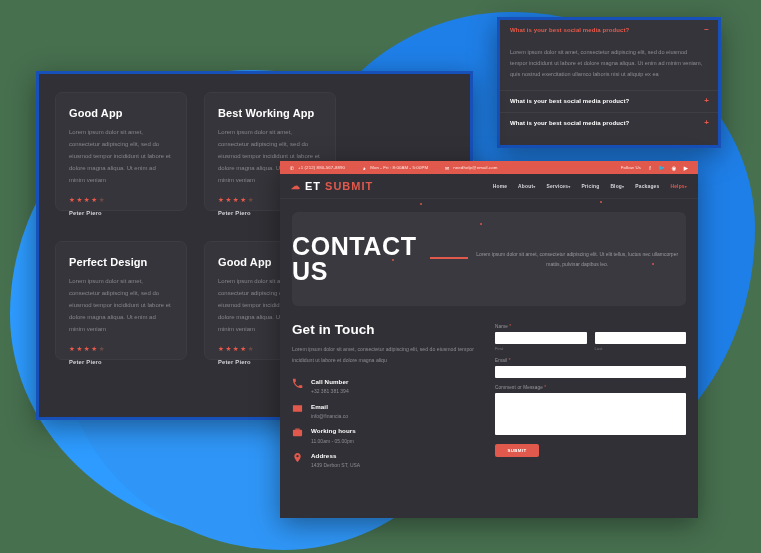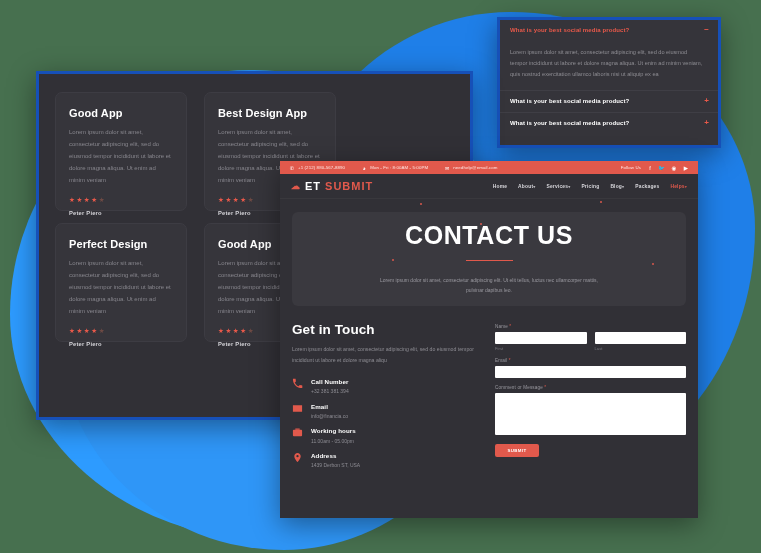--- a/index.html
+++ b/index.html
@@ -52,21 +52,21 @@
     font-size:5.6px;line-height:1.95;color:#8e8d93;padding:6px 14px 10px 10px;
   }
   .faq-sep{height:1px;background:#3f3e45;margin:0 0px;}
 
   
   #cards-panel{
     left:36px;top:71px;width:437px;height:349px;
     border:3px solid #1650b8;background:#313036;box-sizing:border-box;
     padding:18px 16px;
   }
-  .cards-grid{display:flex;flex-wrap:wrap;gap:12px 17px;}
+  .cards-grid{display:flex;flex-wrap:wrap;gap:30px 17px;}
   .card{
     width:132px;background:#36353b;border:1px solid #3d3c43;border-radius:7px;
     padding:14px 13px 12px 13px;box-sizing:border-box;height:119px;
     display:flex;flex-direction:column;
   }
   .card-title{font-size:11px;font-weight:bold;color:#fff;letter-spacing:.1px;margin:0 0 7px 0;}
   .card-text{font-size:6px;line-height:2.0;color:#87868d;flex:1;}
   .card-rule{height:1px;background:#46454c;margin:4px 0 7px 0;}
   .stars{font-size:6.5px;color:#e8594a;letter-spacing:1.6px;line-height:1;margin-bottom:6px;}
   .stars .dim{color:#6e4a44;}
@@ -99,21 +99,21 @@
   .brand-cloud{color:#e1594c;}
   .cloud-glyph{color:#e1594c;font-size:9px;line-height:1;}
   .nav{margin-left:auto;display:flex;align-items:center;gap:11px;}
   .nav-item{font-size:4.9px;font-weight:bold;color:#d8d7dc;letter-spacing:.2px;white-space:nowrap;}
   .nav-item.accent{color:#e1594c;}
   .caret{font-size:4px;opacity:.8;}
 
   .hero-wrap{padding:13px 12px 0 12px;position:relative;}
   .hero{
     background:#3a393f;border-radius:6px;height:94px;
-    display:flex;flex-direction:column;align-items:center;justify-content:center;
+    display:flex;flex-direction:row;align-items:center;justify-content:center;
   }
   .hero-title{font-size:25px;font-weight:bold;color:#fff;letter-spacing:.6px;line-height:1;}
   .hero-rule{width:47px;height:1.6px;background:#e1594c;margin:12px 0 14px 0;}
   .hero-sub{font-size:5px;line-height:2.0;color:#9a99a0;text-align:center;max-width:230px;}
   .dot{position:absolute;width:1.6px;height:1.6px;background:#e1594c;border-radius:50%;opacity:.85;}
 
   .git{padding:16px 12px 0 12px;display:flex;gap:21px;}
   .git-left{width:182px;}
   .git-title{font-size:13.5px;font-weight:bold;color:#fff;letter-spacing:.1px;margin:0 0 7px 0;}
   .git-text{font-size:5.2px;line-height:2.05;color:#8d8c93;margin-bottom:13px;}
@@ -170,21 +170,21 @@
       <div class="card">
         <div class="card-title">Good App</div>
         <div class="card-text">Lorem ipsum dolor sit amet, consectetur adipiscing elit, sed do eiusmod tempor incididunt ut labore et dolore magna aliqua. Ut enim ad minim veniam</div>
         <div class="card-rule"></div>
         <div class="stars">★★★★<span class="dim">★</span></div>
         <div class="card-author">Peter Piero</div>
       </div>
 
 
       <div class="card">
-        <div class="card-title">Best Design App</div>
+        <div class="card-title">Best Working App</div>
         <div class="card-text">Lorem ipsum dolor sit amet, consectetur adipiscing elit, sed do eiusmod tempor incididunt ut labore et dolore magna aliqua. Ut enim ad minim veniam</div>
         <div class="card-rule"></div>
         <div class="stars">★★★★<span class="dim">★</span></div>
         <div class="card-author">Peter Piero</div>
       </div>
 
 
       <div class="card">
         <div class="card-title">Perfect Design</div>
         <div class="card-text">Lorem ipsum dolor sit amet, consectetur adipiscing elit, sed do eiusmod tempor incididunt ut labore et dolore magna aliqua. Ut enim ad minim veniam</div>

